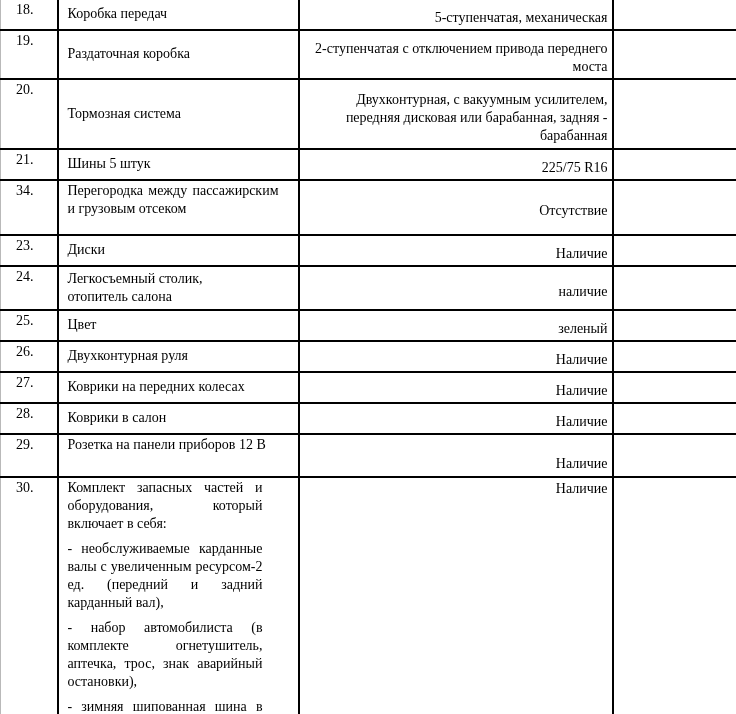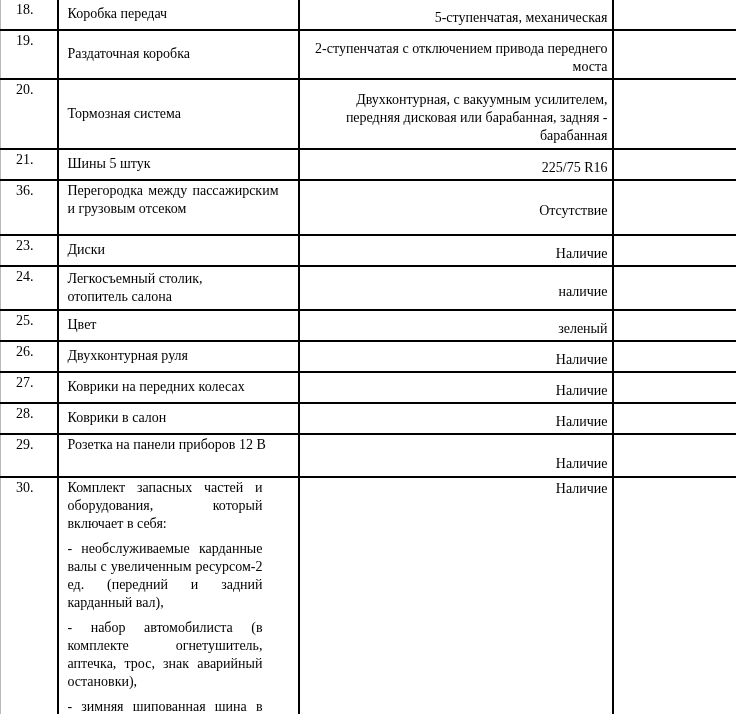--- a/index.html
+++ b/index.html
@@ -86,21 +86,21 @@
     </tr>
 
     <tr style="height:23px">
       <td class="num">21.</td>
       <td class="name">Шины 5 штук</td>
       <td class="val">225/75 R16</td>
       <td class="note"></td>
     </tr>
 
     <tr style="height:55px">
-      <td class="num">36.</td>
+      <td class="num">34.</td>
       <td class="name top">Перегородка между пассажирским и грузовым отсеком</td>
       <td class="val">Отсутствие</td>
       <td class="note"></td>
     </tr>
 
     <tr style="height:23px">
       <td class="num">23.</td>
       <td class="name">Диски</td>
       <td class="val">Наличие</td>
       <td class="note"></td>

